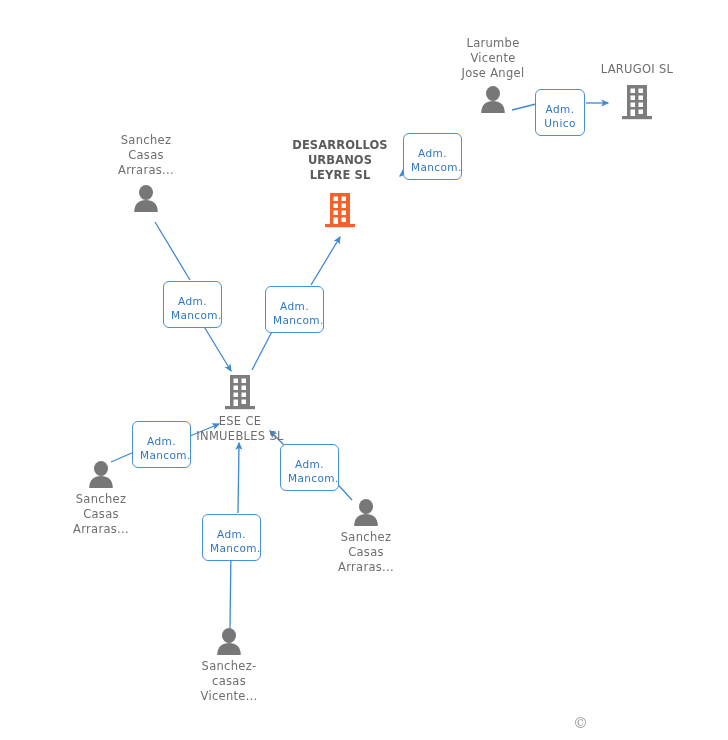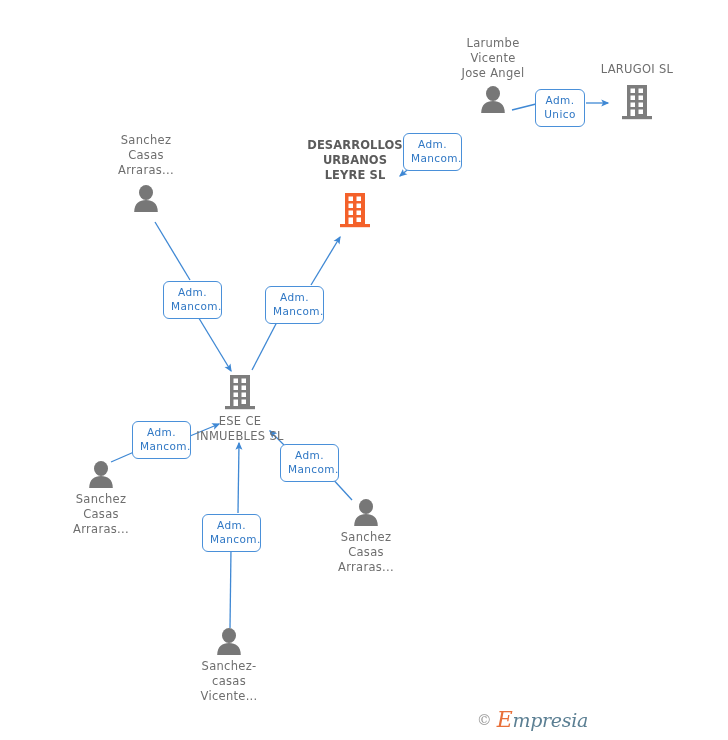--- a/index.html
+++ b/index.html
@@ -50,21 +50,21 @@
   }
   .edge-label {
     position: absolute;
     border: 1.5px solid #4a90d9;
     border-radius: 6px;
     background: #ffffff;
     color: #2f77c4;
     font-size: 10.5px;
     line-height: 14px;
     text-align: center;
-    padding: 3px 7px 5px 7px;
+    padding: 12px 7px 5px 7px;
     letter-spacing: 0.4px;
     box-sizing: border-box;
     white-space: pre-line;
     box-shadow: 0 0 0 0 rgba(0,0,0,0);
   }
   .watermark {
     position: absolute;
     right: 8px;
     bottom: 8px;
     display: flex;
@@ -144,21 +144,21 @@
         <rect x="19.5" y="12.5" width="4.5" height="4.5" fill="#ffffff"></rect>
         <rect x="11.5" y="19.5" width="4.5" height="4.5" fill="#ffffff"></rect>
         <rect x="19.5" y="19.5" width="4.5" height="4.5" fill="#ffffff"></rect>
         <rect x="11.5" y="26.5" width="4.5" height="6.5" fill="#ffffff"></rect>
         <rect x="19.5" y="26.5" width="4.5" height="4.5" fill="#ffffff"></rect>
         <rect x="3" y="33" width="30" height="3.2" fill="#7d7d7d"></rect>
       </svg>
     </div>
   </div>
 
-  <div class="node" style="left:295px; top:138px; width:120px;">
+  <div class="node" style="left:280px; top:138px; width:120px;">
     <div class="node-label bold">DESARROLLOS
 URBANOS
 LEYRE SL</div>
     <div class="icon-wrap" style="margin-top:8px;">
       <svg width="36" height="38" viewBox="0 0 36 38">
         <rect x="8" y="2" width="20" height="31" fill="#f4612a"></rect>
         <rect x="11.5" y="5.5" width="4.5" height="4.5" fill="#ffffff"></rect>
         <rect x="19.5" y="5.5" width="4.5" height="4.5" fill="#ffffff"></rect>
         <rect x="11.5" y="12.5" width="4.5" height="4.5" fill="#ffffff"></rect>
         <rect x="19.5" y="12.5" width="4.5" height="4.5" fill="#ffffff"></rect>
@@ -254,16 +254,15 @@
 Mancom.</div>
 
   <div class="edge-label" style="left:280px; top:444px; width:59px;">Adm.
 Mancom.</div>
 
   <div class="edge-label" style="left:202px; top:514px; width:59px;">Adm.
 Mancom.</div>
 
   <div class="watermark">
     <span class="wm-c">©</span>
-    <span class="wm-text"><span class="wm-e">E</span><span>mpresia</span></span>
   </div>
 
 </div>
 
 </body></html>

